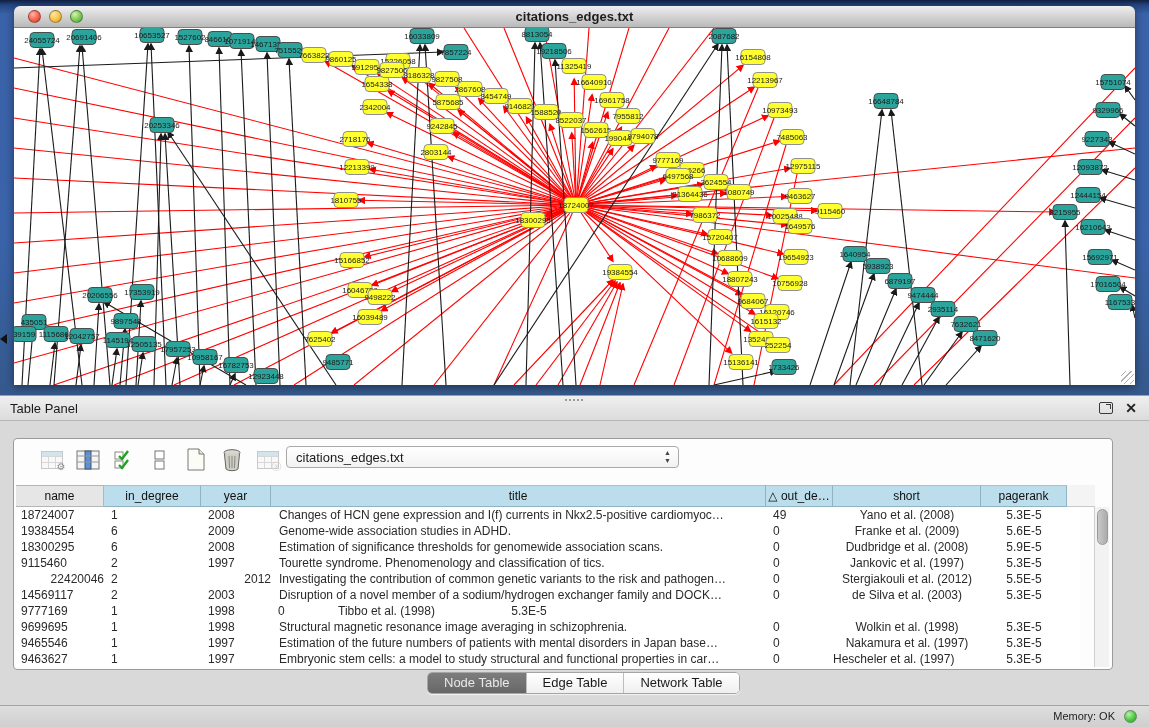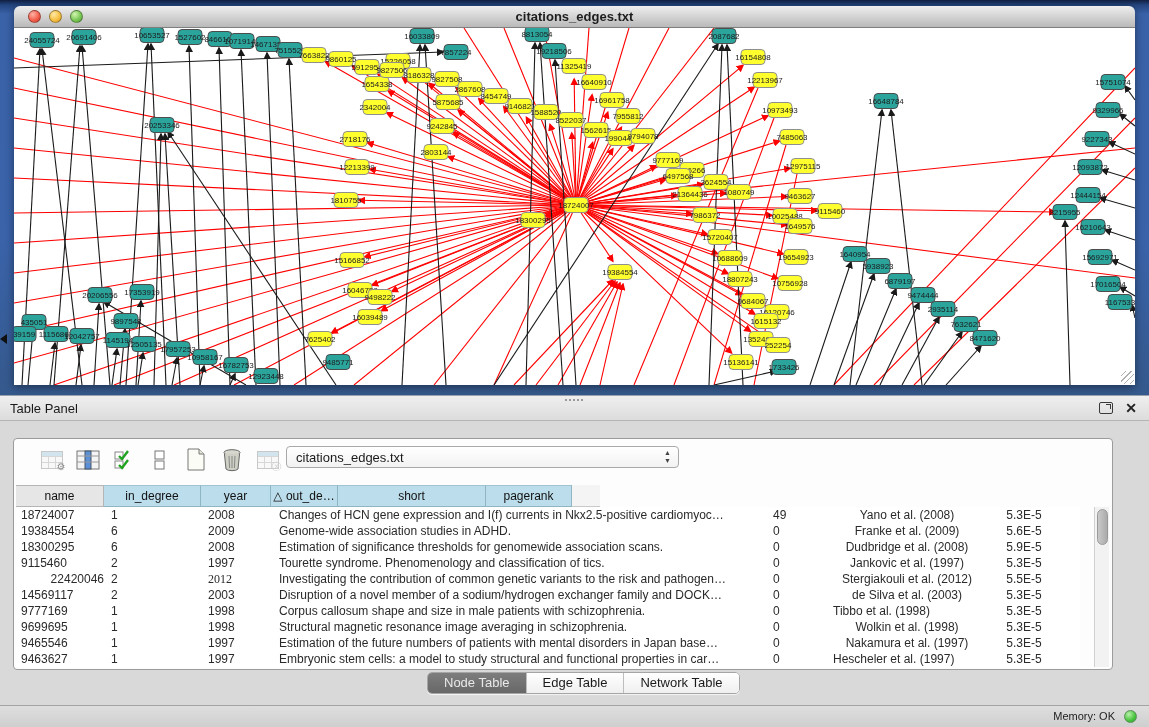--- a/index.html
+++ b/index.html
@@ -769,20 +769,21 @@
       </div>
       <div id="tbl-select">
         <span>citations_edges.txt</span>
         <span class="steppers">▲<br>▼</span>
       </div>
 
       <div id="tbl-header">
           <div class="th th-gray" style="width: 88px;">name</div>
           <div class="th" style="width: 97px;">in_degree</div>
           <div class="th" style="width: 70px;">year</div>
+          <div class="th" style="width: 495px;">title</div>
           <div class="th" style="width: 67px;">△ out_de…</div>
           <div class="th" style="width: 148px;">short</div>
           <div class="th" style="width: 86px;">pagerank</div>
           <div class="th th-fill"></div>
         </div>
       <div id="tbl-body">
           <div class="tr">
             <div class="td" style="width: 88px; text-align: left; padding-left: 5px;">18724007</div>
             <div class="td" style="width: 97px; text-align: left; padding-left: 7px;">1</div>
             <div class="td" style="width: 70px; text-align: left; padding-left: 7px;">2008</div>
@@ -814,40 +815,39 @@
             <div class="td" style="width: 97px; text-align: left; padding-left: 7px;">2</div>
             <div class="td" style="width: 70px; text-align: left; padding-left: 7px;">1997</div>
             <div class="td" style="width: 495px; text-align: left; padding-left: 8px;">Tourette syndrome. Phenomenology and classification of tics.</div>
             <div class="td" style="width: 67px; text-align: left; padding-left: 7px;">0</div>
             <div class="td" style="width: 148px; text-align: center;">Jankovic et al. (1997)</div>
             <div class="td" style="width: 86px; text-align: center;">5.3E-5</div>
           </div>
           <div class="tr">
             <div class="td" style="width: 88px; text-align: right; padding-left: 5px;">22420046</div>
             <div class="td" style="width: 97px; text-align: left; padding-left: 7px;">2</div>
-            <div class="td" style="width: 70px; text-align: left; padding-left: 7px; font-family: Liberation Serif, serif;">2012</div>
+            <div class="td" style="width: 70px; text-align: right; padding-left: 7px;">2012</div>
             <div class="td" style="width: 495px; text-align: left; padding-left: 8px;">Investigating the contribution of common genetic variants to the risk and pathogen…</div>
             <div class="td" style="width: 67px; text-align: left; padding-left: 7px;">0</div>
             <div class="td" style="width: 148px; text-align: center;">Stergiakouli et al. (2012)</div>
             <div class="td" style="width: 86px; text-align: center;">5.5E-5</div>
           </div>
           <div class="tr">
             <div class="td" style="width: 88px; text-align: left; padding-left: 5px;">14569117</div>
             <div class="td" style="width: 97px; text-align: left; padding-left: 7px;">2</div>
             <div class="td" style="width: 70px; text-align: left; padding-left: 7px;">2003</div>
             <div class="td" style="width: 495px; text-align: left; padding-left: 8px;">Disruption of a novel member of a sodium/hydrogen exchanger family and DOCK…</div>
             <div class="td" style="width: 67px; text-align: left; padding-left: 7px;">0</div>
             <div class="td" style="width: 148px; text-align: center;">de Silva et al. (2003)</div>
             <div class="td" style="width: 86px; text-align: center;">5.3E-5</div>
           </div>
           <div class="tr">
             <div class="td" style="width: 88px; text-align: left; padding-left: 5px;">9777169</div>
             <div class="td" style="width: 97px; text-align: left; padding-left: 7px;">1</div>
             <div class="td" style="width: 70px; text-align: left; padding-left: 7px;">1998</div>
-            <div class="td" style="width: 495px; text-align: left; padding-left: 8px;">Corpus callosum shape and size in male patients with schizophrenia.</div>
             <div class="td" style="width: 67px; text-align: left; padding-left: 7px;">0</div>
             <div class="td" style="width: 148px; text-align: left;">Tibbo et al. (1998)</div>
             <div class="td" style="width: 86px; text-align: center;">5.3E-5</div>
           </div>
           <div class="tr">
             <div class="td" style="width: 88px; text-align: left; padding-left: 5px;">9699695</div>
             <div class="td" style="width: 97px; text-align: left; padding-left: 7px;">1</div>
             <div class="td" style="width: 70px; text-align: left; padding-left: 7px;">1998</div>
             <div class="td" style="width: 495px; text-align: left; padding-left: 8px;">Structural magnetic resonance image averaging in schizophrenia.</div>
             <div class="td" style="width: 67px; text-align: left; padding-left: 7px;">0</div>

